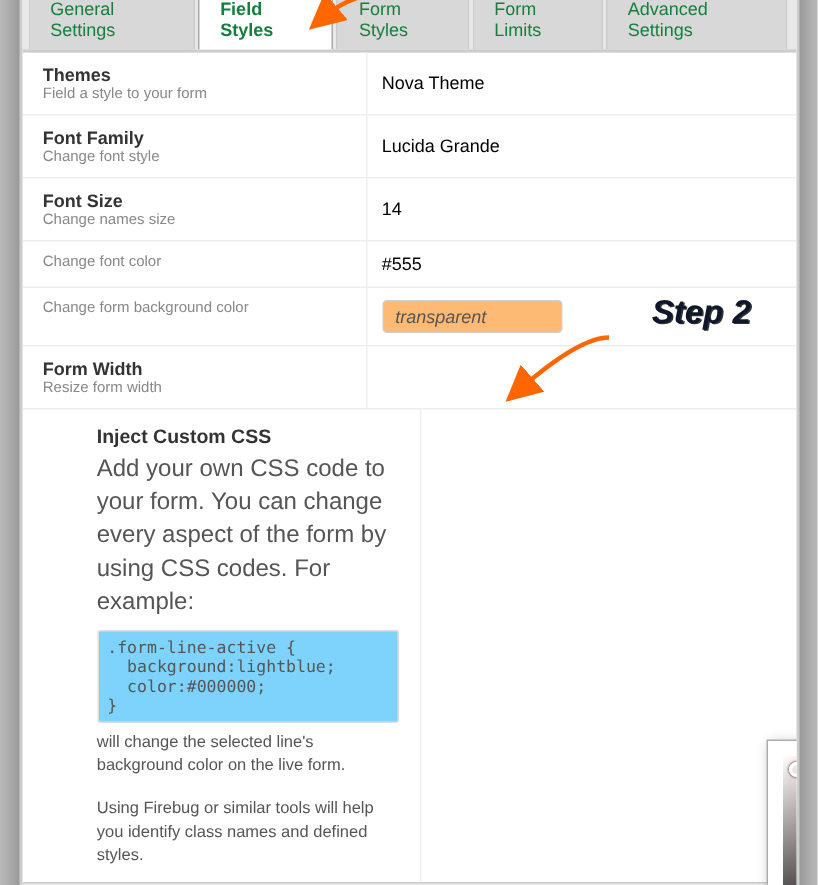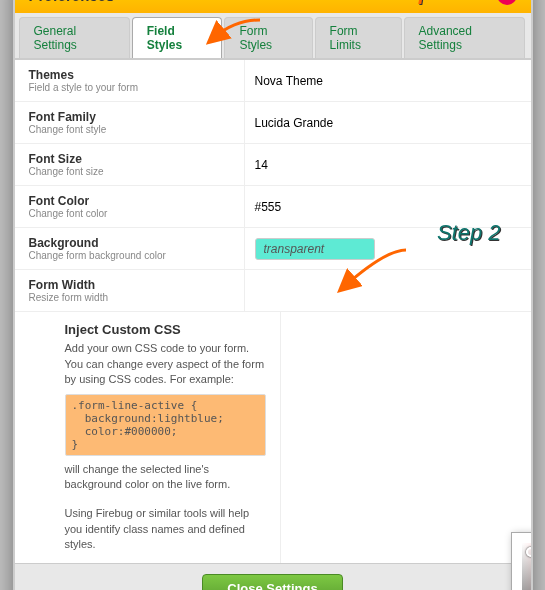--- a/index.html
+++ b/index.html
@@ -86,65 +86,65 @@
       font-size: 12px;
       color: #333;
     }
     .setting-sublabel {
       font-size: 10px;
       color: #888;
     }
     .setting-value-input {
       border: 1px solid #ccc;
       border-radius: 3px;
-      background: #5eead4;
+      background: #fdba74;
       padding: 3px 8px;
       font-size: 12px;
       color: #555;
       font-style: italic;
       width: 120px;
     }
     .inject-section {
       padding-top: 6px;
       margin-left: 36px;
     }
     .inject-title {
       font-weight: bold;
       font-size: 13px;
       color: #333;
       margin-bottom: 4px;
     }
     .inject-desc {
-      font-size: 11px;
+      font-size: 16px;
       color: #555;
       margin-bottom: 6px;
       line-height: 1.4;
     }
     .code-block {
-      background: #fdba74;
+      background: #7dd3fc;
       border: 1px solid #ddd;
       padding: 4px 6px;
       font-family: monospace;
       font-size: 11px;
       color: #555;
       margin-bottom: 6px;
       border-radius: 2px;
     }
     .inject-desc2 {
       font-size: 11px;
       color: #555;
       line-height: 1.4;
     }
     .step2-label {
       position: absolute;
       top: 160px;
       right: 30px;
       font-size: 22px;
-      font-weight: normal;
-      color: #0f766e;
+      font-weight: bold;
+      color: #0f172a;
       font-style: italic;
       text-shadow: 1px 1px 0 #333;
       pointer-events: none;
     }
     .color-picker-popup {
       position: absolute;
       top: 220px;
       left: 230px;
       background: #fff;
       border: 1px solid #aaa;
@@ -272,50 +272,48 @@
           <div class="setting-sublabel">Change font style</div>
         </div>
         <div class="row-right">
           <span>Lucida Grande</span>
         </div>
       </div>
 
       <div class="row-pair">
         <div class="row-left">
           <div class="setting-label">Font Size</div>
-          <div class="setting-sublabel">Change font size</div>
+          <div class="setting-sublabel">Change names size</div>
         </div>
         <div class="row-right">
           <span>14</span>
 
           <span class="step2-label">Step 2</span>
           <svg style="position:absolute;top:185px;right:115px;width:90px;height:50px;pointer-events:none;" viewBox="0 0 90 50" xmlns="http://www.w3.org/2000/svg">
             <defs>
               <marker id="arr2" markerWidth="8" markerHeight="8" refX="4" refY="4" orient="auto">
                 <path d="M0,0 L8,4 L0,8 Z" fill="#ff6600"></path>
               </marker>
             </defs>
             <path d="M80,5 Q60,5 20,40" stroke="#ff6600" stroke-width="3" fill="none" marker-end="url(#arr2)"></path>
           </svg>
         </div>
       </div>
 
       <div class="row-pair">
         <div class="row-left">
-          <div class="setting-label">Font Color</div>
           <div class="setting-sublabel">Change font color</div>
         </div>
         <div class="row-right">
           <span>#555</span>
         </div>
       </div>
 
       <div class="row-pair">
         <div class="row-left">
-          <div class="setting-label">Background</div>
           <div class="setting-sublabel">Change form background color</div>
         </div>
         <div class="row-right">
           <input class="setting-value-input" value="transparent" style="">
         </div>
       </div>
 
       <div class="row-pair">
         <div class="row-left">
           <div class="setting-label">Form Width</div>

